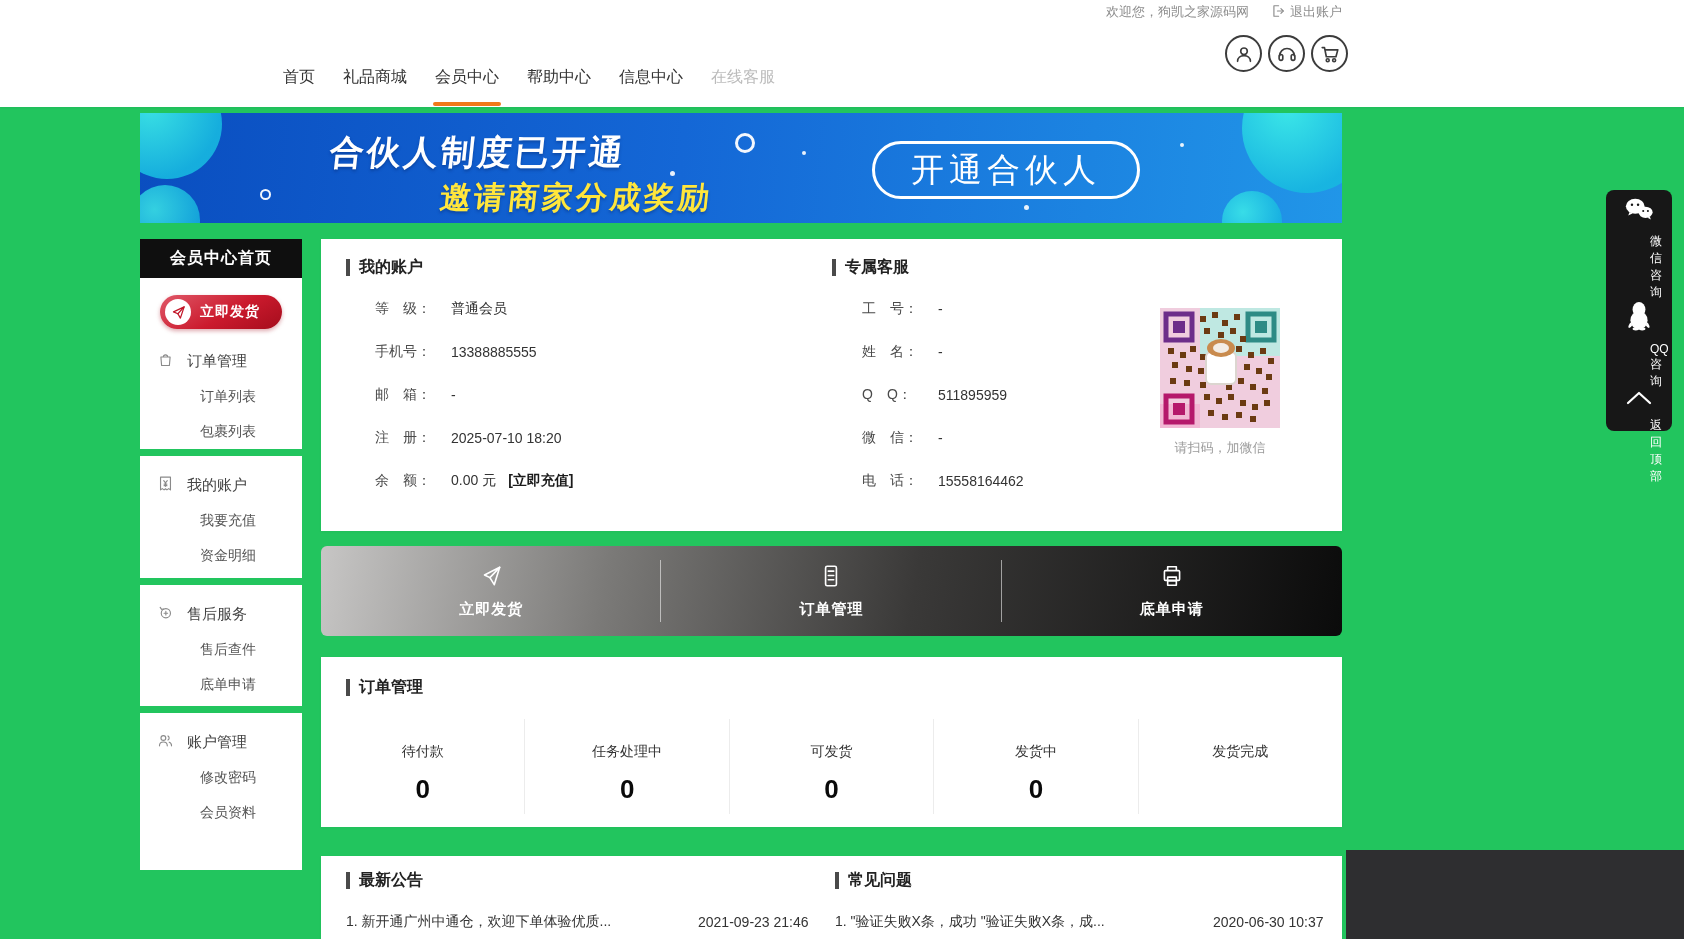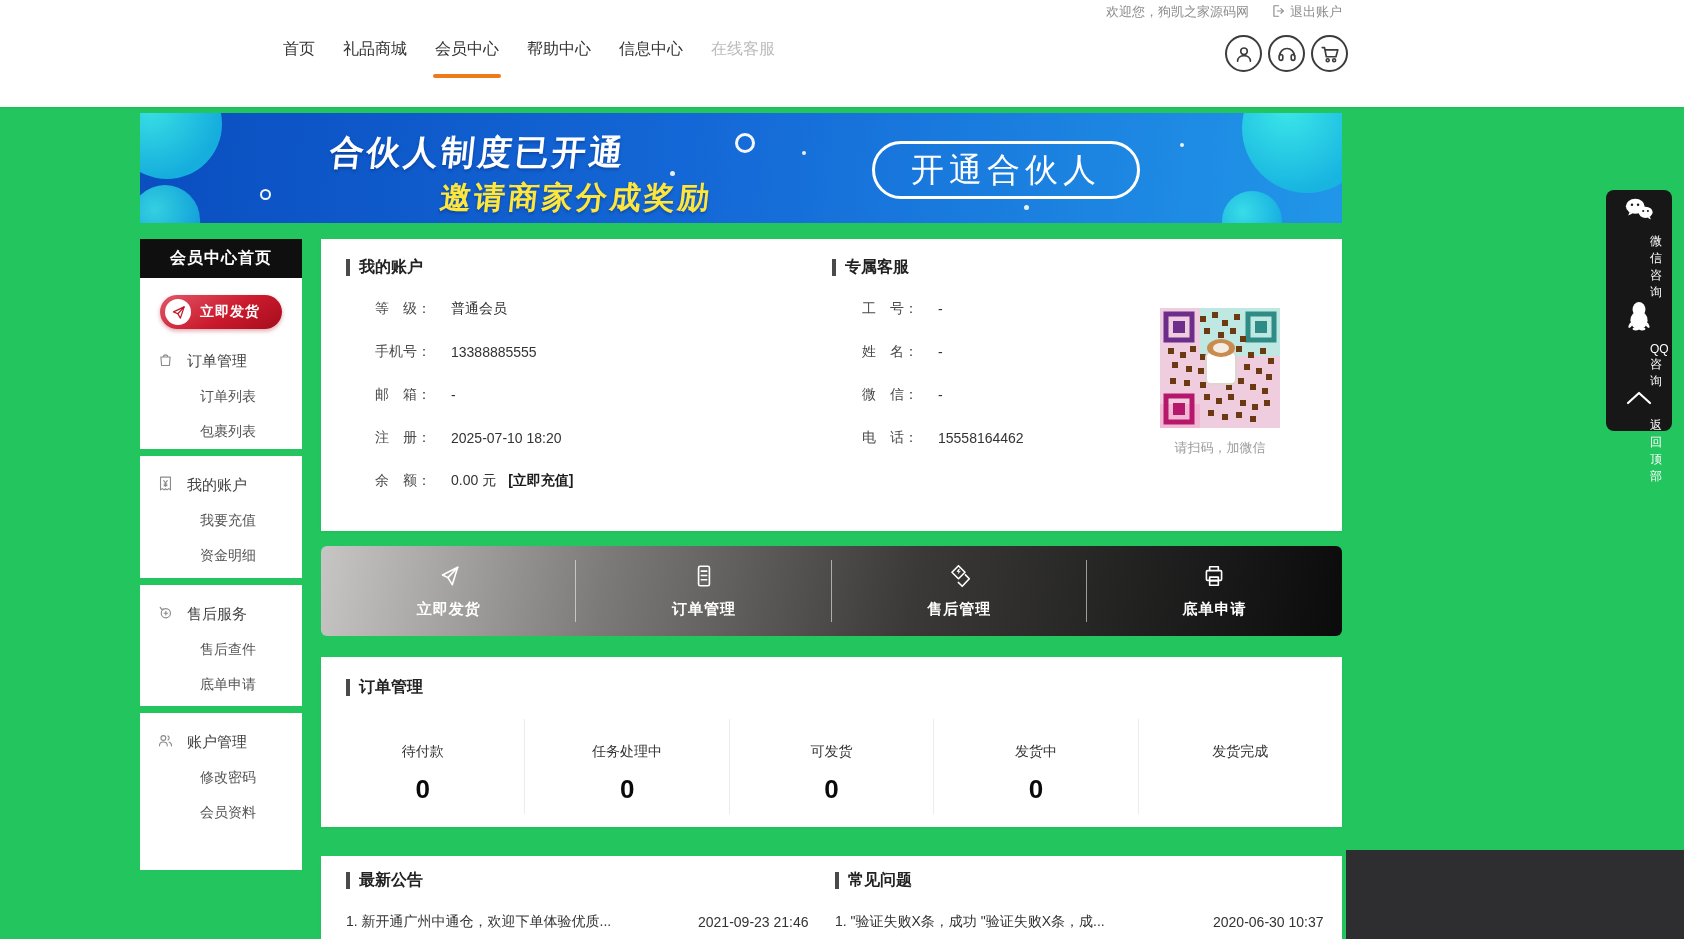--- a/index.html
+++ b/index.html
@@ -5,21 +5,21 @@
   * { margin:0; padding:0; box-sizing:border-box; }
   html,body { width:1684px; height:939px; }
   body { font-family:"Liberation Sans", sans-serif; background:#f0f0f2; }
   .page { position:relative; width:1684px; height:939px; overflow:hidden; background:#22c55e; }
 
   
   .header { position:absolute; left:0; top:0; width:1684px; height:107px; background:#fff; box-shadow:0 1px 2px rgba(0,0,0,.05); }
   .welcome-bar { position:absolute; top:3px; right:342px; display:flex; align-items:center; gap:22px; font-size:13px; color:#8d8d8d; }
   .logout { display:flex; align-items:center; gap:5px; cursor:pointer; color:#8d8d8d; }
   .main-nav { position:absolute; left:283px; top:39px; display:flex; gap:28px; font-size:16px; color:#333; }
-  .nav-item { position:relative; cursor:pointer; padding-bottom:4px; }
+  .nav-item { position:relative; cursor:pointer; padding-bottom:4px;margin-top:28px; }
   .nav-item.active::after { content:""; position:absolute; left:-2px; right:-2px; bottom:-14px; height:4px; background:#f0791a; border-radius:2px; }
   .nav-item.muted { color:#bcbcbc; }
   .header-icons { position:absolute; left:1225px; top:35px; display:flex; gap:6px; }
   .hicon { width:37px; height:37px; border:2px solid #3c3c3c; border-radius:50%; display:flex; align-items:center; justify-content:center; cursor:pointer; background:#fff; }
 
   
   .banner { position:absolute; left:140px; top:113px; width:1202px; height:110px; overflow:hidden;
             background:linear-gradient(95deg,#0a4ec0 0%,#1467d6 45%,#2196e8 100%); }
   .blob { position:absolute; border-radius:50%; background:radial-gradient(circle at 35% 35%, #3ef0e8, #17b8e0 70%); opacity:.9; }
   .blob.b1 { left:-28px; top:-44px; width:110px; height:110px; }
@@ -273,20 +273,24 @@
         <span>专属客服</span>
       </div>
       <div class="info-rows" style="margin-left:30px;">
         <div class="info-row">
           <span class="info-label">工　号：</span>
           <span class="info-value">-</span>
         </div>
         <div class="info-row">
           <span class="info-label">姓　名：</span>
           <span class="info-value">-</span>
+        </div>
+        <div class="info-row">
+          <span class="info-label">Q　Q：</span>
+          <span class="info-value">511895959</span>
         </div>
         <div class="info-row">
           <span class="info-label">微　信：</span>
           <span class="info-value">-</span>
         </div>
         <div class="info-row">
           <span class="info-label">电　话：</span>
           <span class="info-value">15558164462</span>
         </div>
       </div>
@@ -370,30 +374,20 @@
         <svg width="26" height="26" viewBox="0 0 24 24" fill="none" stroke="#fff" stroke-width="1.5" stroke-linecap="round" stroke-linejoin="round">
             <rect x="7" y="3" width="10" height="18" rx="1.5"></rect>
             <path d="M9.5 7.5h5M9.5 11.5h5M9.5 15.5h5"></path>
           </svg>
       </span>
       <span class="qa-label">订单管理</span>
     </div>
     <div class="qa-item">
       <span>
         <svg width="26" height="26" viewBox="0 0 24 24" fill="none" stroke="#fff" stroke-width="1.5" stroke-linejoin="round">
-            <path d="M11.5 2.5l6 6-6 6-6-6z"></path>
-            <path d="M17.5 10.5l4 4-6.5 7-4-4"></path>
-            <path d="M11 6l2-1-1.2 2.6 2-.4-3 3.3.8-2.5-1.8.2z" fill="#fff" stroke="none"></path>
-          </svg>
-      </span>
-      <span class="qa-label">售后管理</span>
-    </div>
-    <div class="qa-item">
-      <span>
-        <svg width="26" height="26" viewBox="0 0 24 24" fill="none" stroke="#fff" stroke-width="1.5" stroke-linejoin="round">
             <path d="M8 7V3.5h8V7"></path>
             <rect x="5" y="7" width="14" height="9" rx="1"></rect>
             <rect x="8" y="13" width="8" height="7.5"></rect>
             <path d="M8 16.5h8"></path>
           </svg>
       </span>
       <span class="qa-label">底单申请</span>
     </div>
   </div>
 

